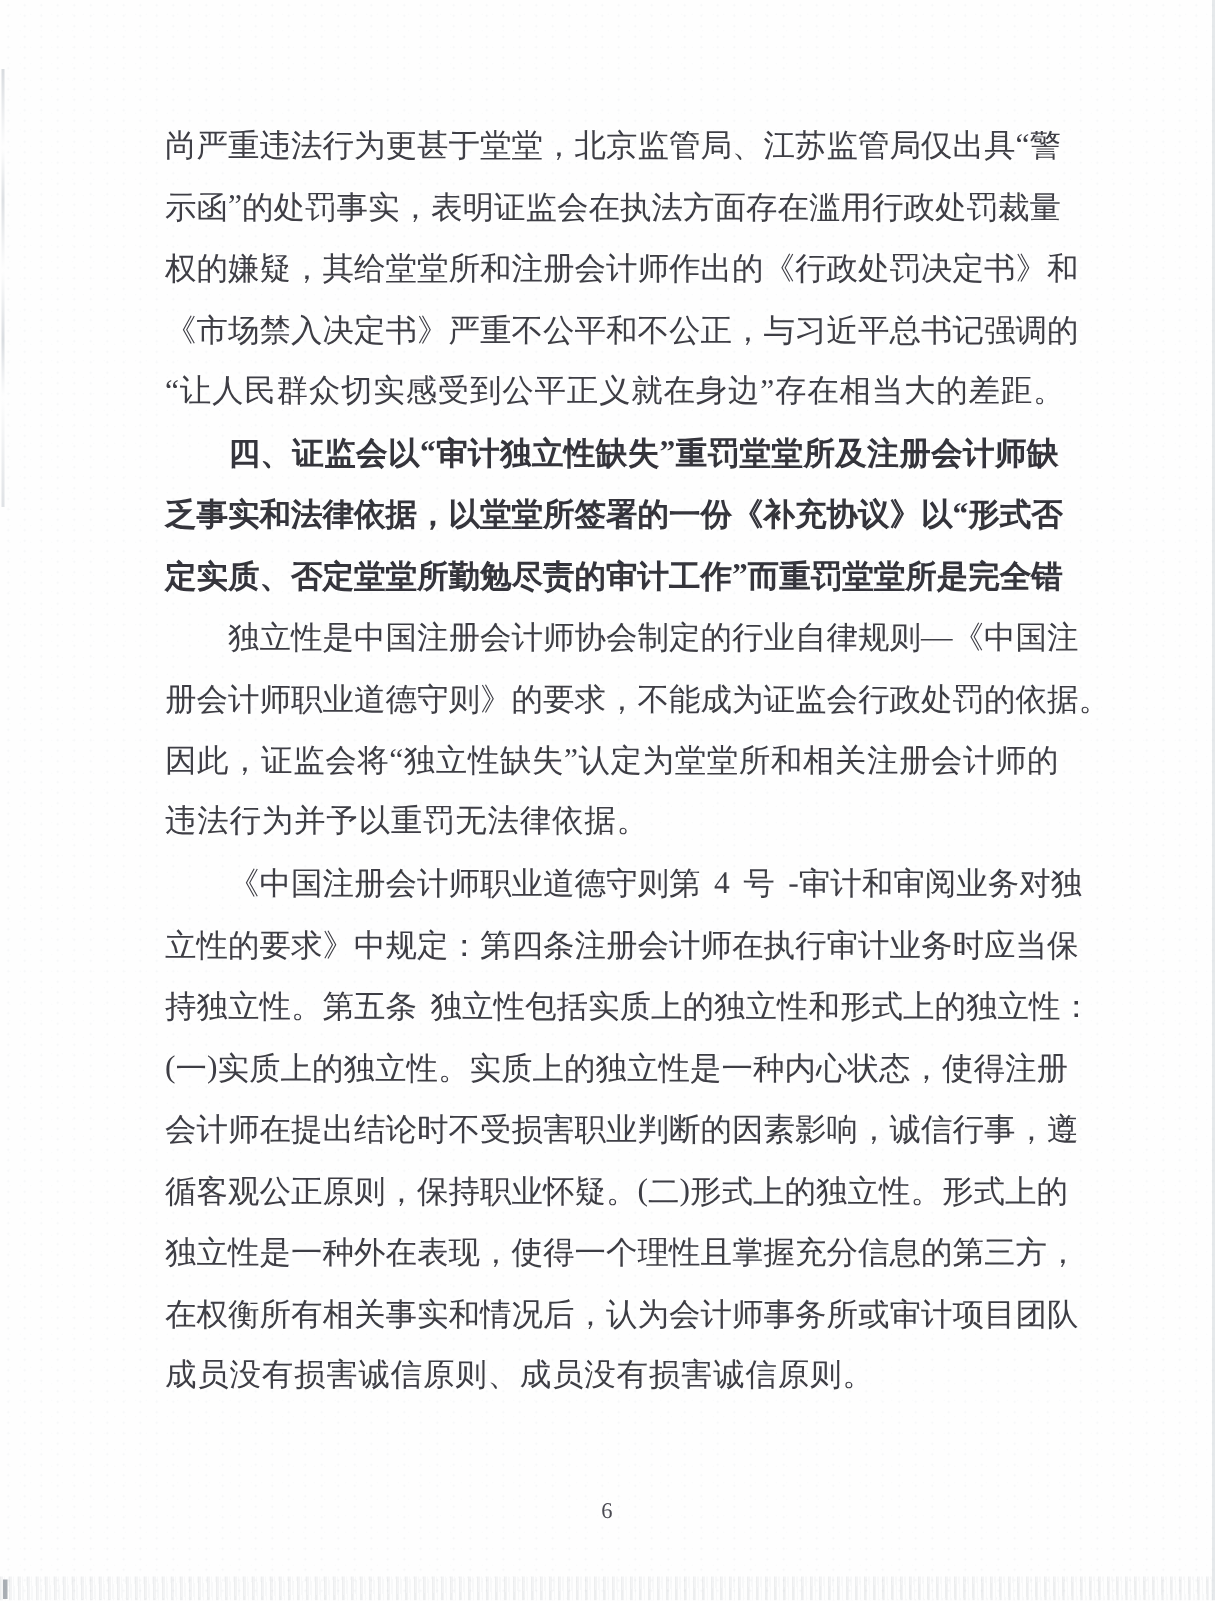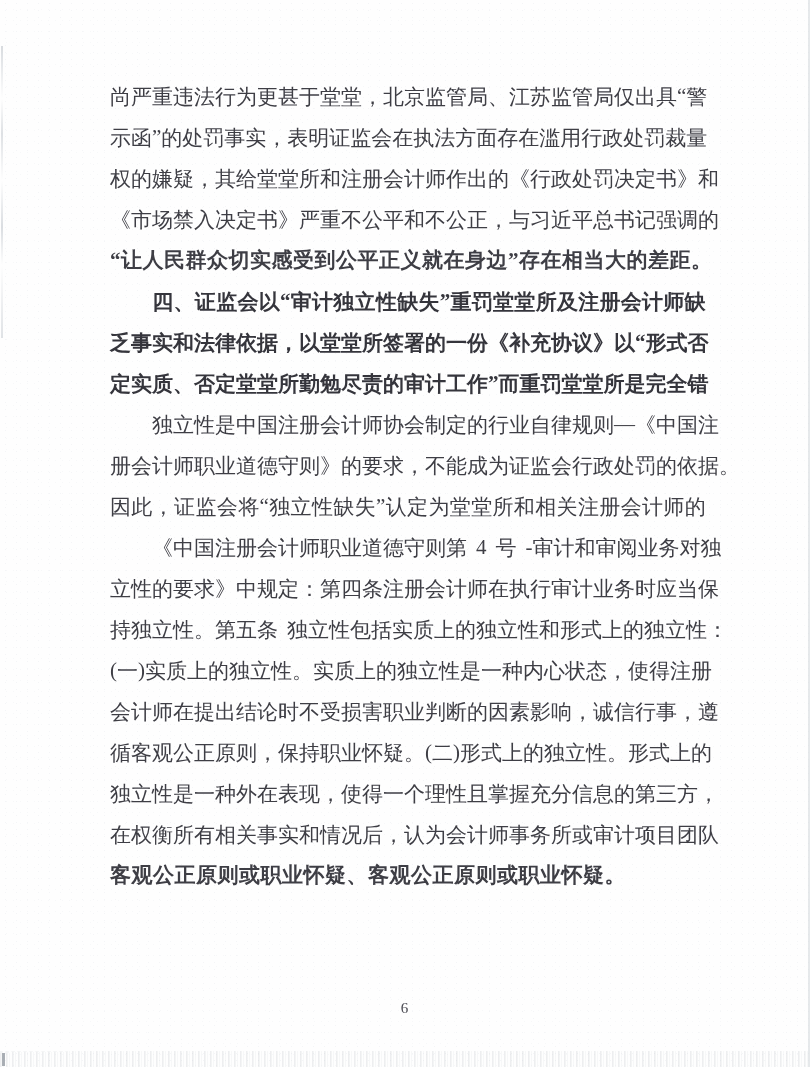--- a/index.html
+++ b/index.html
@@ -21,21 +21,21 @@
   }
   .page{position:absolute;inset:0;}
   .doc-text{
     position:absolute;left:110px;top:76px;width:596px;
     color:#3e3e45;font-size:21px;
   }
   .line{
     display:flex;justify-content:space-between;align-items:center;
     height:41px;white-space:pre;
   }
-  .line.natural{display:block;line-height:41px;letter-spacing:.5px;font-weight:bold;}
+  .line.natural{display:block;line-height:41px;letter-spacing:.5px;}
   .line.heading{font-weight:700;color:#35353c;}
   .line span{display:inline-block;}
   .line .ind{width:42px;flex:0 0 42px;}
   .line .sp{width:9px;flex:0 0 9px;}
   .page-number{
     position:absolute;left:0;right:0;top:1000px;
     text-align:center;font-size:15px;color:#4a4a52;letter-spacing:1px;
   }
   
   .edge-line-left{
@@ -71,26 +71,27 @@
       <div class="line"><span>示</span><span>函</span><span>”</span><span>的</span><span>处</span><span>罚</span><span>事</span><span>实</span><span>，</span><span>表</span><span>明</span><span>证</span><span>监</span><span>会</span><span>在</span><span>执</span><span>法</span><span>方</span><span>面</span><span>存</span><span>在</span><span>滥</span><span>用</span><span>行</span><span>政</span><span>处</span><span>罚</span><span>裁</span><span>量</span></div>
       <div class="line"><span>权</span><span>的</span><span>嫌</span><span>疑</span><span>，</span><span>其</span><span>给</span><span>堂</span><span>堂</span><span>所</span><span>和</span><span>注</span><span>册</span><span>会</span><span>计</span><span>师</span><span>作</span><span>出</span><span>的</span><span>《</span><span>行</span><span>政</span><span>处</span><span>罚</span><span>决</span><span>定</span><span>书</span><span>》</span><span>和</span></div>
       <div class="line"><span>《</span><span>市</span><span>场</span><span>禁</span><span>入</span><span>决</span><span>定</span><span>书</span><span>》</span><span>严</span><span>重</span><span>不</span><span>公</span><span>平</span><span>和</span><span>不</span><span>公</span><span>正</span><span>，</span><span>与</span><span>习</span><span>近</span><span>平</span><span>总</span><span>书</span><span>记</span><span>强</span><span>调</span><span>的</span></div>
       <div class="line natural">“让人民群众切实感受到公平正义就在身边”存在相当大的差距。</div>
       <div class="line heading"><span class="ind"></span><span>四</span><span>、</span><span>证</span><span>监</span><span>会</span><span>以</span><span>“</span><span>审</span><span>计</span><span>独</span><span>立</span><span>性</span><span>缺</span><span>失</span><span>”</span><span>重</span><span>罚</span><span>堂</span><span>堂</span><span>所</span><span>及</span><span>注</span><span>册</span><span>会</span><span>计</span><span>师</span><span>缺</span></div>
       <div class="line heading"><span>乏</span><span>事</span><span>实</span><span>和</span><span>法</span><span>律</span><span>依</span><span>据</span><span>，</span><span>以</span><span>堂</span><span>堂</span><span>所</span><span>签</span><span>署</span><span>的</span><span>一</span><span>份</span><span>《</span><span>补</span><span>充</span><span>协</span><span>议</span><span>》</span><span>以</span><span>“</span><span>形</span><span>式</span><span>否</span></div>
       <div class="line heading"><span>定</span><span>实</span><span>质</span><span>、</span><span>否</span><span>定</span><span>堂</span><span>堂</span><span>所</span><span>勤</span><span>勉</span><span>尽</span><span>责</span><span>的</span><span>审</span><span>计</span><span>工</span><span>作</span><span>”</span><span>而</span><span>重</span><span>罚</span><span>堂</span><span>堂</span><span>所</span><span>是</span><span>完</span><span>全</span><span>错</span></div>
       <div class="line"><span class="ind"></span><span>独</span><span>立</span><span>性</span><span>是</span><span>中</span><span>国</span><span>注</span><span>册</span><span>会</span><span>计</span><span>师</span><span>协</span><span>会</span><span>制</span><span>定</span><span>的</span><span>行</span><span>业</span><span>自</span><span>律</span><span>规</span><span>则</span><span>—</span><span>《</span><span>中</span><span>国</span><span>注</span></div>
       <div class="line"><span>册</span><span>会</span><span>计</span><span>师</span><span>职</span><span>业</span><span>道</span><span>德</span><span>守</span><span>则</span><span>》</span><span>的</span><span>要</span><span>求</span><span>，</span><span>不</span><span>能</span><span>成</span><span>为</span><span>证</span><span>监</span><span>会</span><span>行</span><span>政</span><span>处</span><span>罚</span><span>的</span><span>依</span><span>据</span><span>。</span></div>
       <div class="line"><span>因</span><span>此</span><span>，</span><span>证</span><span>监</span><span>会</span><span>将</span><span>“</span><span>独</span><span>立</span><span>性</span><span>缺</span><span>失</span><span>”</span><span>认</span><span>定</span><span>为</span><span>堂</span><span>堂</span><span>所</span><span>和</span><span>相</span><span>关</span><span>注</span><span>册</span><span>会</span><span>计</span><span>师</span><span>的</span></div>
+      <div class="line natural">违法行为并予以重罚无法律依据。</div>
       <div class="line"><span class="ind"></span><span>《</span><span>中</span><span>国</span><span>注</span><span>册</span><span>会</span><span>计</span><span>师</span><span>职</span><span>业</span><span>道</span><span>德</span><span>守</span><span>则</span><span>第</span><span class="sp"></span><span>4</span><span class="sp"></span><span>号</span><span class="sp"></span><span>-</span><span>审</span><span>计</span><span>和</span><span>审</span><span>阅</span><span>业</span><span>务</span><span>对</span><span>独</span></div>
       <div class="line"><span>立</span><span>性</span><span>的</span><span>要</span><span>求</span><span>》</span><span>中</span><span>规</span><span>定</span><span>：</span><span>第</span><span>四</span><span>条</span><span>注</span><span>册</span><span>会</span><span>计</span><span>师</span><span>在</span><span>执</span><span>行</span><span>审</span><span>计</span><span>业</span><span>务</span><span>时</span><span>应</span><span>当</span><span>保</span></div>
       <div class="line"><span>持</span><span>独</span><span>立</span><span>性</span><span>。</span><span>第</span><span>五</span><span>条</span><span class="sp"></span><span>独</span><span>立</span><span>性</span><span>包</span><span>括</span><span>实</span><span>质</span><span>上</span><span>的</span><span>独</span><span>立</span><span>性</span><span>和</span><span>形</span><span>式</span><span>上</span><span>的</span><span>独</span><span>立</span><span>性</span><span>：</span></div>
       <div class="line"><span>(</span><span>一</span><span>)</span><span>实</span><span>质</span><span>上</span><span>的</span><span>独</span><span>立</span><span>性</span><span>。</span><span>实</span><span>质</span><span>上</span><span>的</span><span>独</span><span>立</span><span>性</span><span>是</span><span>一</span><span>种</span><span>内</span><span>心</span><span>状</span><span>态</span><span>，</span><span>使</span><span>得</span><span>注</span><span>册</span></div>
       <div class="line"><span>会</span><span>计</span><span>师</span><span>在</span><span>提</span><span>出</span><span>结</span><span>论</span><span>时</span><span>不</span><span>受</span><span>损</span><span>害</span><span>职</span><span>业</span><span>判</span><span>断</span><span>的</span><span>因</span><span>素</span><span>影</span><span>响</span><span>，</span><span>诚</span><span>信</span><span>行</span><span>事</span><span>，</span><span>遵</span></div>
       <div class="line"><span>循</span><span>客</span><span>观</span><span>公</span><span>正</span><span>原</span><span>则</span><span>，</span><span>保</span><span>持</span><span>职</span><span>业</span><span>怀</span><span>疑</span><span>。</span><span>(</span><span>二</span><span>)</span><span>形</span><span>式</span><span>上</span><span>的</span><span>独</span><span>立</span><span>性</span><span>。</span><span>形</span><span>式</span><span>上</span><span>的</span></div>
       <div class="line"><span>独</span><span>立</span><span>性</span><span>是</span><span>一</span><span>种</span><span>外</span><span>在</span><span>表</span><span>现</span><span>，</span><span>使</span><span>得</span><span>一</span><span>个</span><span>理</span><span>性</span><span>且</span><span>掌</span><span>握</span><span>充</span><span>分</span><span>信</span><span>息</span><span>的</span><span>第</span><span>三</span><span>方</span><span>，</span></div>
       <div class="line"><span>在</span><span>权</span><span>衡</span><span>所</span><span>有</span><span>相</span><span>关</span><span>事</span><span>实</span><span>和</span><span>情</span><span>况</span><span>后</span><span>，</span><span>认</span><span>为</span><span>会</span><span>计</span><span>师</span><span>事</span><span>务</span><span>所</span><span>或</span><span>审</span><span>计</span><span>项</span><span>目</span><span>团</span><span>队</span></div>
-      <div class="line natural">客观公正原则或职业怀疑、客观公正原则或职业怀疑。</div>
+      <div class="line natural">成员没有损害诚信原则、成员没有损害诚信原则。</div>
     </div>
   <div class="page-number">6</div>
   <div class="bottom-band"></div>
   <div class="corner-tick"></div>
 </div>
 
 </body></html>

